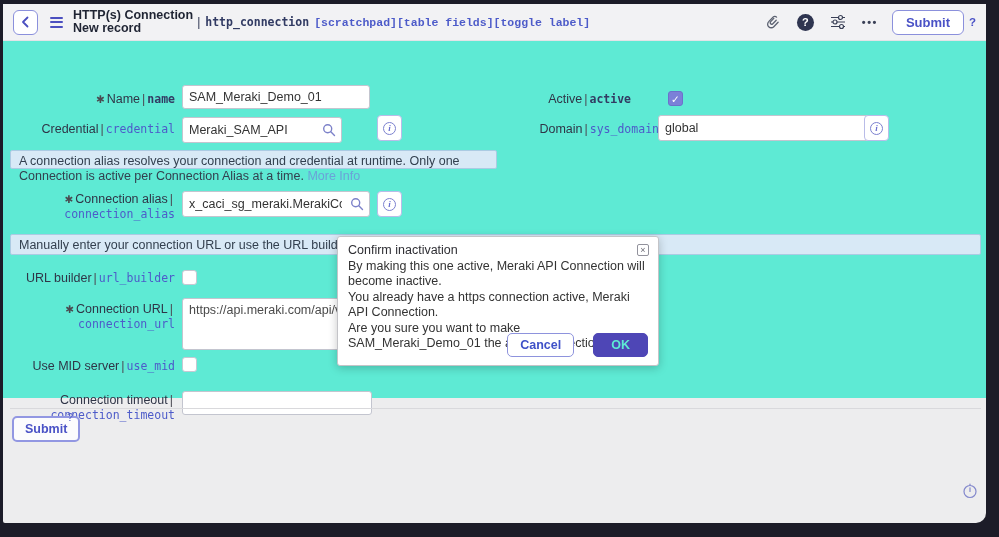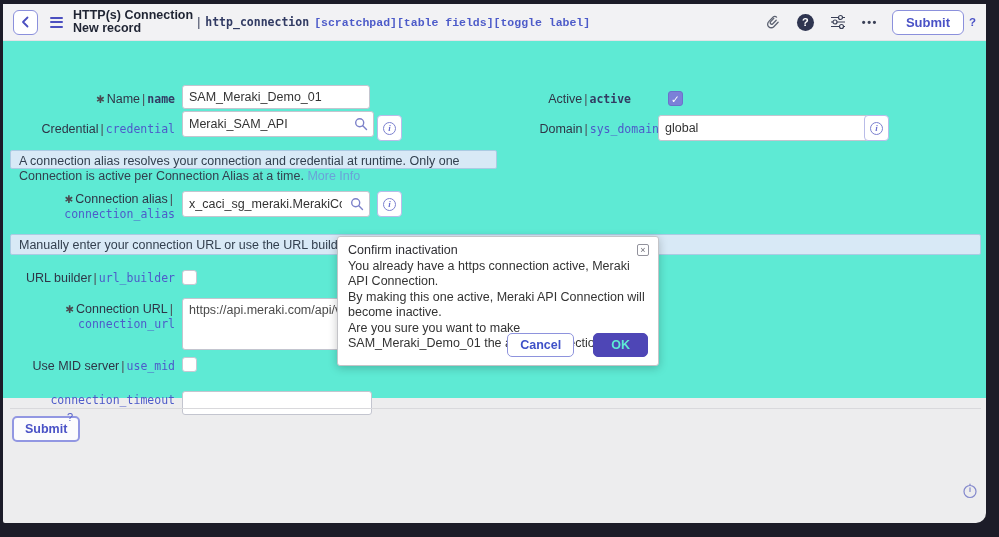--- a/index.html
+++ b/index.html
@@ -159,21 +159,21 @@
     <div class="lbl" style="left:428px;top:51px;width:200px;">
       <span>Active</span><span class="pipesep">|</span><span class="mono mono-dark">active</span>
     </div>
     <div class="cb cb-on" style="left:665px;top:50px;">
       <span>✓</span>
     </div>
 
     <div class="lbl" style="left:0;top:81px;width:172px;">
       <span>Credential</span><span class="pipesep">|</span><span class="mono mono-blue">credential</span>
     </div>
-    <div class="ig" style="left:179px;top:70px;width:192px;">
+    <div class="ig" style="left:179px;top:76px;width:160px;">
       <input value="Meraki_SAM_API" style="">
       <button class="sbtn">
         <svg width="14" height="14" viewBox="0 0 14 14">
           <circle cx="5.7" cy="5.7" r="4" fill="none" stroke="#7c81c9" stroke-width="1.4"></circle>
           <line x1="8.8" y1="8.8" x2="12.5" y2="12.5" stroke="#7c81c9" stroke-width="1.4" stroke-linecap="round"></line>
         </svg>
       </button>
     </div>
     <div class="info-btn" style="left:374px;top:74px;">
       <span class="icircle">i</span>
@@ -232,20 +232,21 @@
       <div class="mono mono-blue">connection_url</div>
     </div>
     <textarea class="ta" style="left: 179px; top: 257px; width: 190px; height: 52px;">https://api.meraki.com/api/v1/</textarea>
 
     <div class="lbl" style="left:0;top:318px;width:172px;">
       <span>Use MID server</span><span class="pipesep">|</span><span class="mono mono-blue">use_mid</span>
     </div>
     <div class="cb cb-off" style="left:179px;top:316px;"></div>
 
     <div class="lbl" style="left:0;top:352px;width:172px;">
+      <div><span>Connection timeout</span><span class="pipesep">|</span></div>
       <div class="mono mono-blue">connection_timeout</div>
     </div>
     <input class="ti" style="left: 179px; top: 350px; width: 190px;" value="">
 
   </div>
 
   <div class="divider"></div>
   <button class="submit-bottom">Submit</button>
   <span class="footer-q">?</span>
   <span class="clock">
@@ -255,22 +256,22 @@
       <line x1="8" y1="1" x2="8" y2="2.3" stroke="#8388cc" stroke-width="1.2" stroke-linecap="round"></line>
     </svg>
   </span>
 
   <div class="modal">
     <div class="modal-title">Confirm inactivation</div>
     <div class="modal-close">
       <span>×</span>
     </div>
     <div class="modal-body">
+      <div>By making this one active, Meraki API Connection will become inactive.</div>
       <div>You already have a https connection active, Meraki API Connection.</div>
-      <div>By making this one active, Meraki API Connection will become inactive.</div>
       <div>Are you sure you want to make SAM_Meraki_Demo_01 the active connection?</div>
     </div>
     <div class="modal-btns">
       <button class="btn-cancel">Cancel</button>
       <button class="btn-ok">OK</button>
     </div>
   </div>
 
 </div>
 

